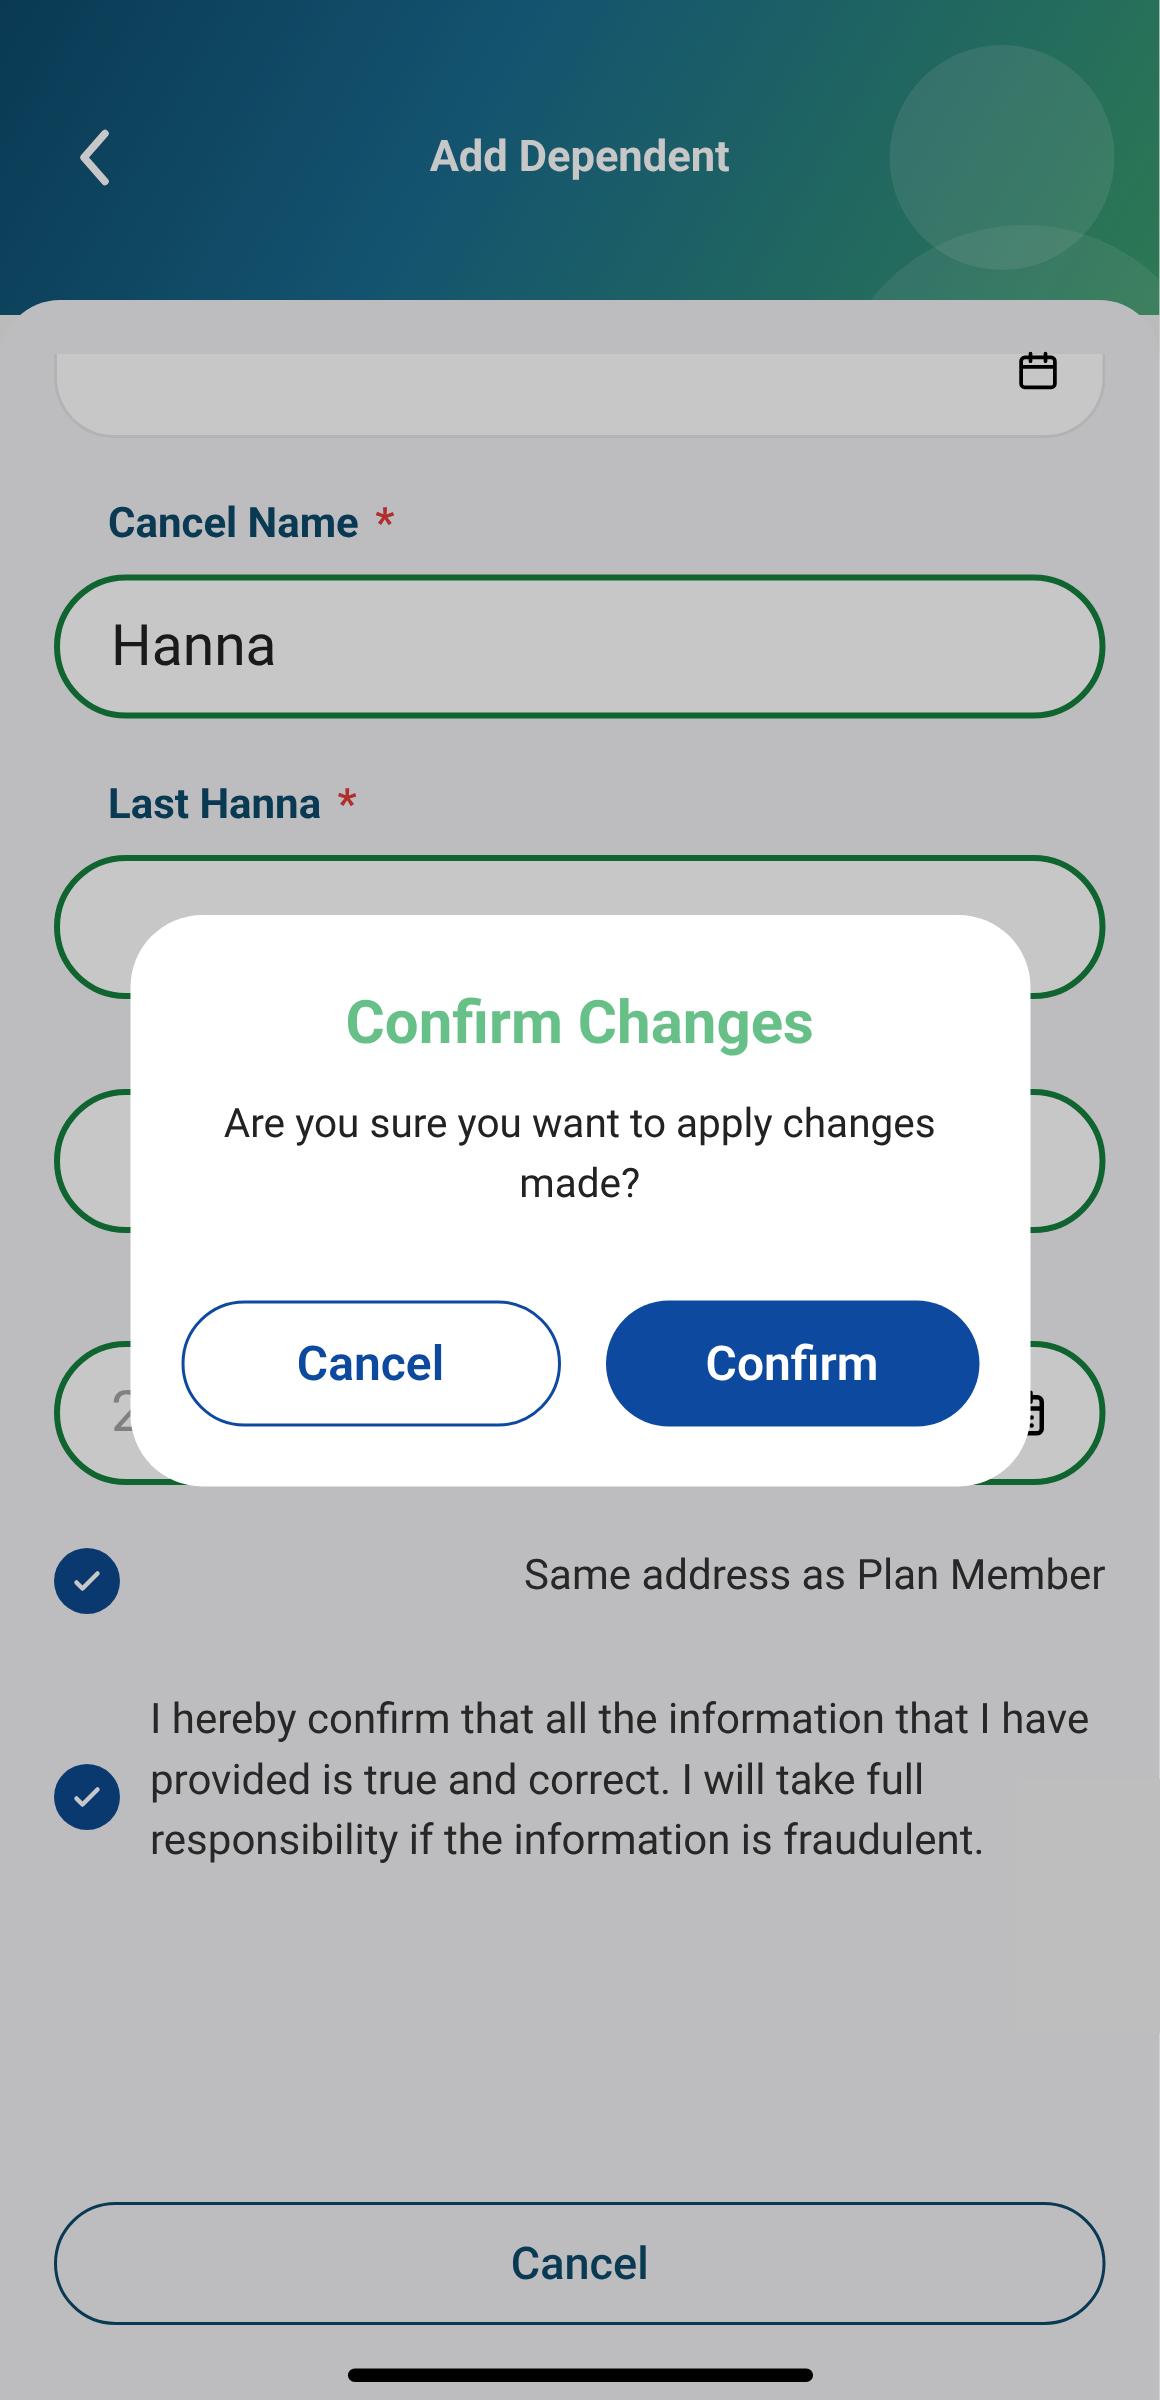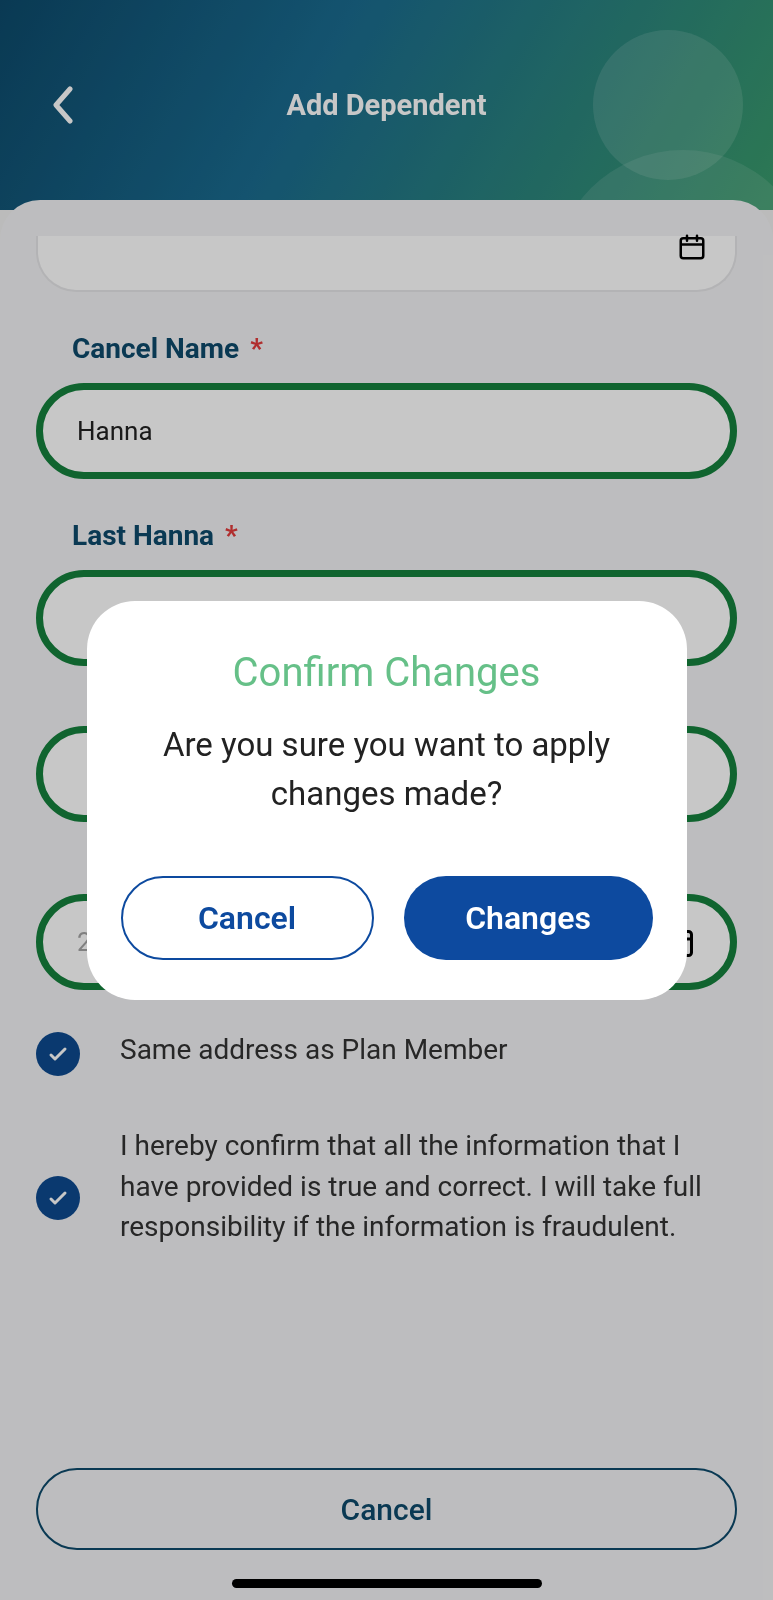--- a/index.html
+++ b/index.html
@@ -80,40 +80,41 @@
     font-size: 28px;
     font-weight: 700;
     margin: 0 0 18px 36px;
   }
   .req { color: #e23b3b; margin-left: 4px; }
 
   .text-field {
     width: 100%;
     height: 96px;
     border-radius: 48px;
-    border: 7px solid #15803d;
+    border: 4px solid #15803d;
     background: #fff;
-    font-size: 26px;
+    font-size: 38px;
     padding: 0 34px;
     color: #222;
     margin-bottom: 40px;
     display: flex;
     align-items: center;
   }
   .text-field.placeholder { color: #a4a4a4; }
   .text-field .cal-icon {
     margin-left: auto;
     display: flex;
   }
 
   .check-row {
     display: flex;
     align-items: flex-start;
-    gap: 40px;
+    gap: 20px;
     margin: 24px 0 40px 0;
+    justify-content: space-between;
   }
   .check-circle {
     width: 44px; height: 44px;
     border-radius: 50%;
     background: #0d4a8f;
     display: flex;
     align-items: center;
     justify-content: center;
     flex-shrink: 0;
     margin-top: 2px;
@@ -174,27 +175,27 @@
 
   .dialog {
     width: 600px;
     background: #fff;
     border-radius: 48px;
     padding: 48px 34px 40px 34px;
   }
   .dialog-title {
     color: #66c088;
     font-size: 40px;
-    font-weight: 400;
+    font-weight: 700;
     text-align: center;
     margin-bottom: 24px;
   }
   .dialog-msg {
     color: #222;
-    font-size: 33px;
+    font-size: 27px;
     text-align: center;
     line-height: 1.5;
     margin-bottom: 57px;
   }
   .dialog-actions {
     display: flex;
     gap: 30px;
   }
   .d-btn {
     flex: 1;
@@ -303,16 +304,16 @@
 
   <div class="home-indicator"></div>
 </div>
 
 <div class="scrim">
   <div class="dialog">
     <div class="dialog-title">Confirm Changes</div>
     <div class="dialog-msg">Are you sure you want to apply changes made?</div>
     <div class="dialog-actions">
       <div class="d-btn d-outline">Cancel</div>
-      <div class="d-btn d-fill">Changes</div>
+      <div class="d-btn d-fill">Confirm</div>
     </div>
   </div>
 </div>
 
 </body></html>

